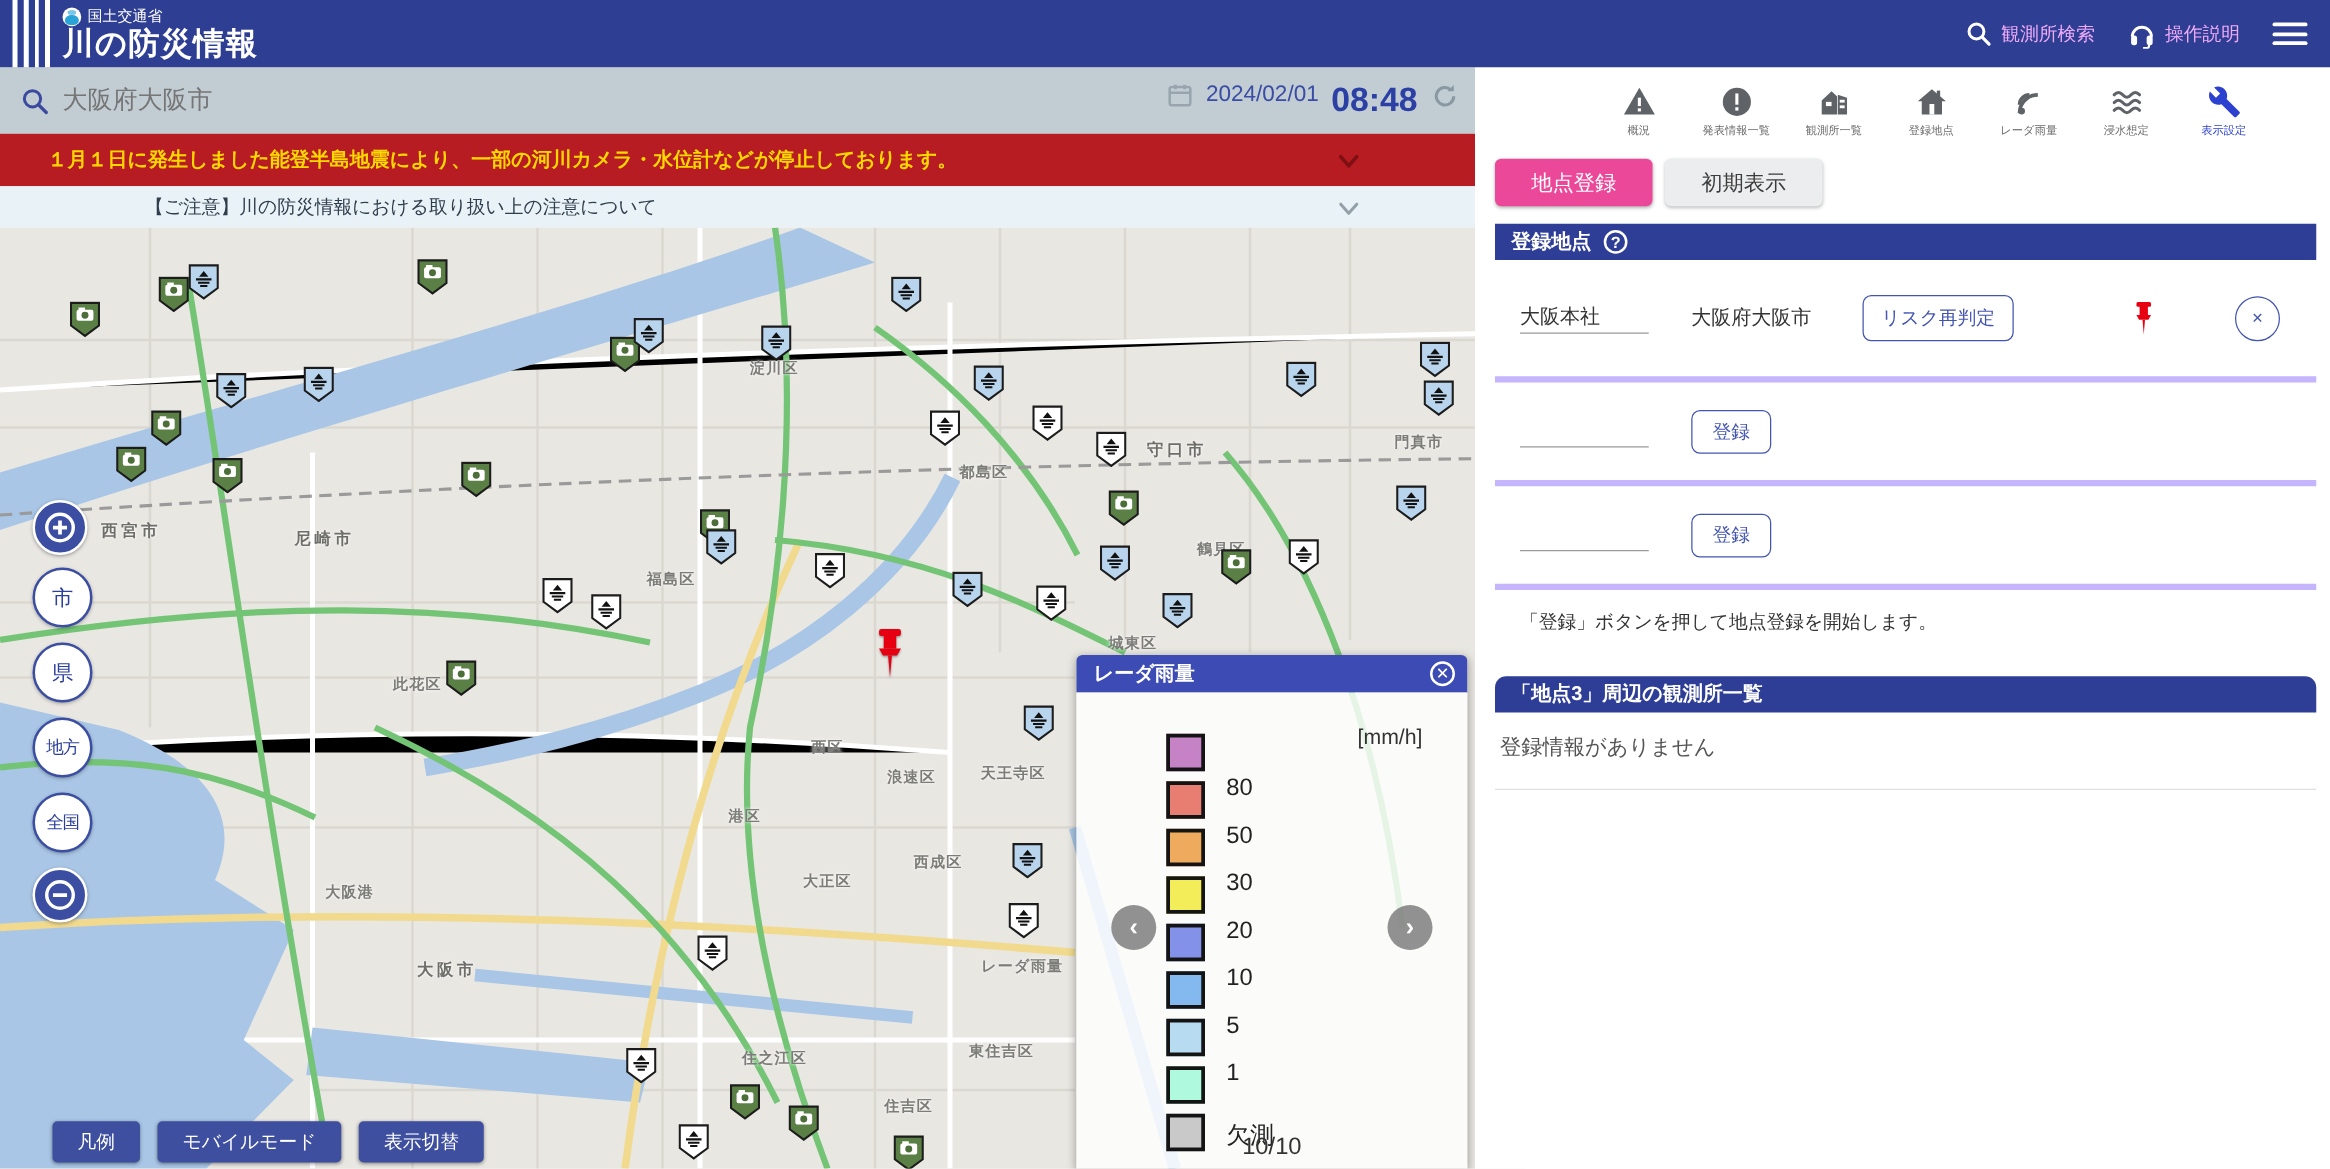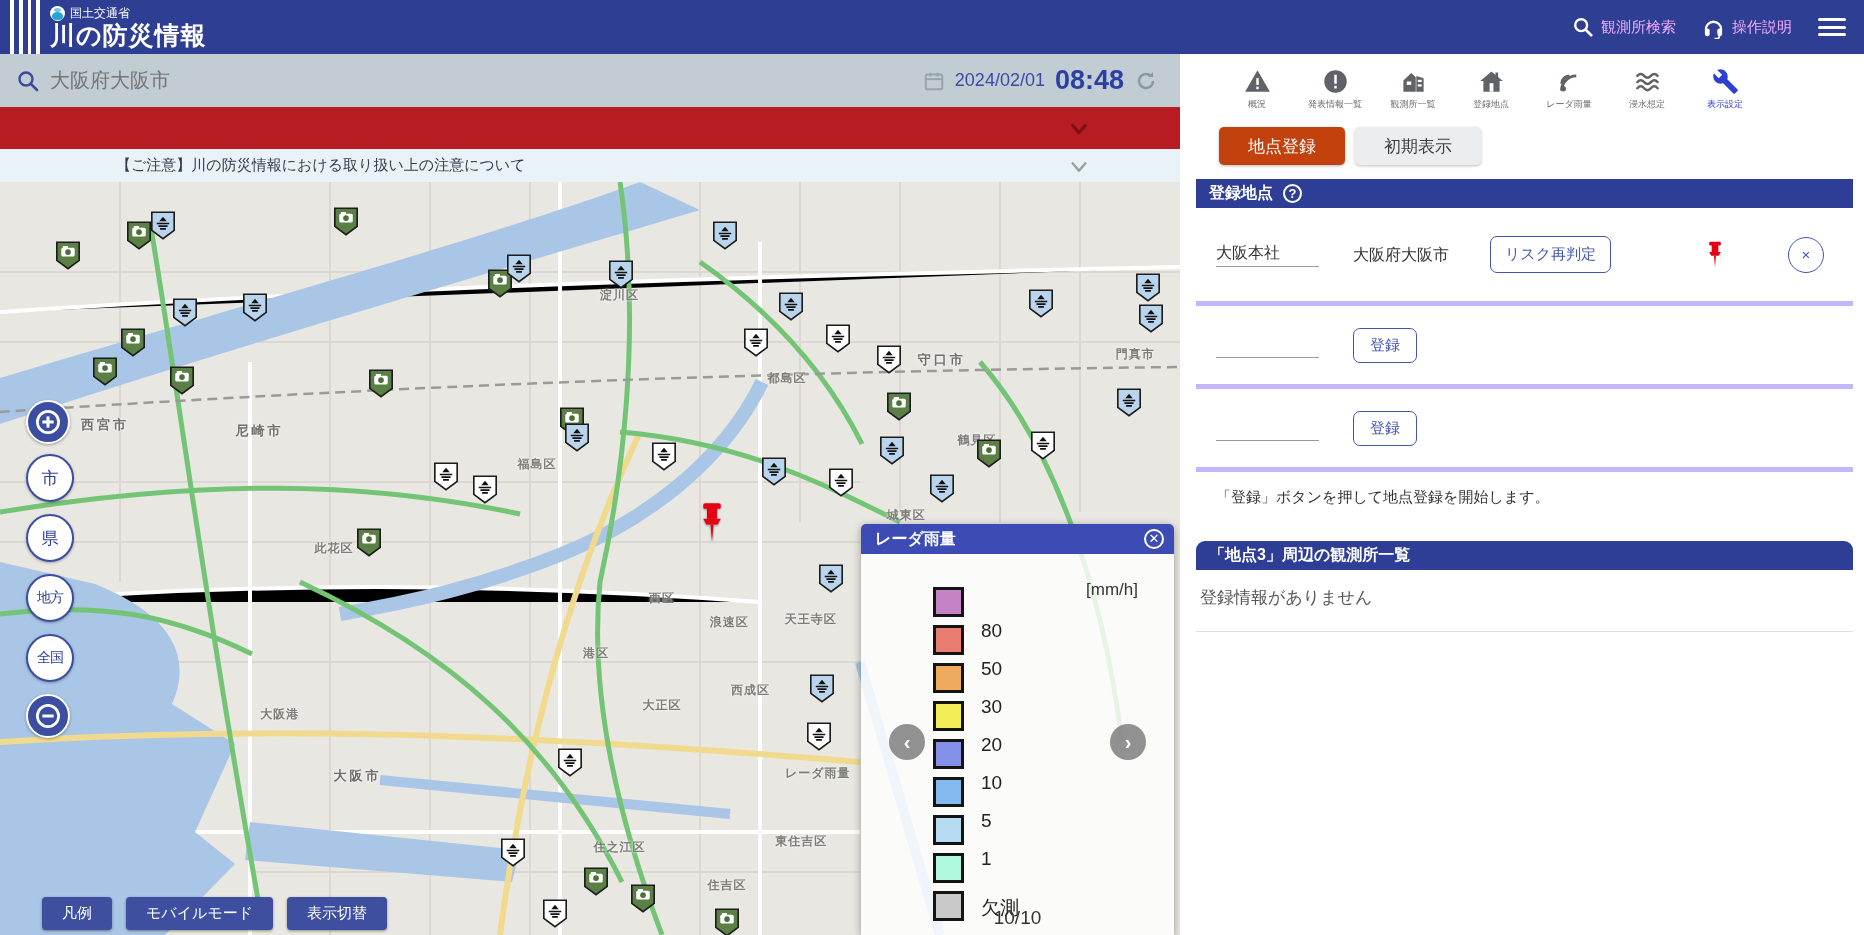--- a/index.html
+++ b/index.html
@@ -18,21 +18,21 @@
   .brand-title { font-size:25px; font-weight:bold; letter-spacing:1px; line-height:1.05; }
   #header-right { position:absolute; right:18px; top:0; height:54px; display:flex; align-items:center; gap:26px; color:#fff; }
   .hbtn { display:flex; align-items:center; gap:7px; font-size:15px; color:#f0abfc; cursor:pointer; }
   .burger { width:28px; height:18px; display:flex; flex-direction:column; justify-content:space-between; cursor:pointer; }
   .burger i { height:3px; background:#fff; border-radius:2px; }
 
   
   #searchrow { position:absolute; left:0; top:54px; width:1180px; height:53px; background:#c2ccd3; display:flex; align-items:center; }
   #search-box { display:flex; align-items:center; gap:10px; padding-left:16px; flex:1; }
   #search-input { font-size:20px; color:#64759f; background:transparent; border:none; outline:none; width:600px; }
-  #datewidget { display:flex; align-items:center; gap:10px; padding-right:22px; }
+  #datewidget { display:flex; align-items:flex-start; gap:10px; padding-right:12px; }
   #date-text { font-size:18px; color:#3a4ca5; }
   #time-text { font-size:27px; font-weight:bold; color:#2b3fa4; }
 
   
   #alertbar { position:absolute; left:0; top:107px; width:1180px; height:42px; background:#b71c22; color:#ffd800; display:flex; align-items:center; font-size:16px; font-weight:bold; padding-left:38px; }
   #alert-chevron { position:absolute; right:90px; top:11px; }
   #noticebar { position:absolute; left:0; top:149px; width:1180px; height:33px; background:#e9f2f7; color:#2f3d4c; display:flex; align-items:center; font-size:15px; padding-left:116px; }
   #notice-chevron { position:absolute; right:90px; top:7px; }
 
   
@@ -57,26 +57,26 @@
   #legend-close { margin-left:auto; width:20px; height:20px; border-radius:50%; border:2px solid #fff; color:#fff; font-size:13px; line-height:16px; text-align:center; cursor:pointer; }
   #legend-body { position:relative; height:381px; background:rgba(255,255,255,.82); }
   .swatch { position:absolute; left:72px; width:31px; height:30px; border:3px solid #141414; }
   .swatch-label { position:absolute; left:120px; width:60px; font-size:19px; color:#222; }
   #legend-unit { position:absolute; right:36px; top:26px; font-size:17px; color:#333; }
   .legend-nav { position:absolute; top:170px; width:36px; height:36px; border-radius:50%; background:rgba(110,110,110,.75); color:#fff; font-size:20px; font-weight:bold; display:flex; align-items:center; justify-content:center; cursor:pointer; }
   #legend-page { position:absolute; left:0; right:0; bottom:6px; text-align:center; font-size:19px; color:#333; }
 
   
   #panel { position:absolute; left:1180px; top:54px; width:684px; height:881px; background:#fff; }
-  #nav-row { display:flex; gap:16px; padding-top:14px;padding-left:46px; }
+  #nav-row { display:flex; justify-content:center; gap:16px; padding-top:14px;padding-left:46px; }
   .nav-item { width:62px; display:flex; flex-direction:column; align-items:center; gap:3px; cursor:pointer; }
   .nav-item .lbl { font-size:9px; color:#6b6b6b; white-space:nowrap; }
   #tabs { display:flex; gap:10px; padding:16px 0 0 16px; }
   .tab { width:126px; height:38px; font-size:17px; display:flex; align-items:center; justify-content:center; border-radius:5px; cursor:pointer; }
-  .tab.active { background:#c2410c; color:#fff; box-shadow:0 1px 3px rgba(0,0,0,.3);margin-left:23px; }
+  .tab.active { background:#ec4899; color:#fff; box-shadow:0 1px 3px rgba(0,0,0,.3); }
   .tab.idle { background:#ecef f0; background:#ecedee; color:#3c3c3c; box-shadow:0 1px 3px rgba(0,0,0,.25); }
   .section-bar { margin:14px 11px 0 16px; height:29px; background:#2e3e96; color:#fff; font-size:16px; font-weight:bold; display:flex; align-items:center; gap:10px; padding-left:13px; }
   .section-bar.rounded { border-radius:9px 9px 0 0; margin-top:16px; }
   .qicon { width:19px; height:19px; border-radius:50%; border:2px solid #fff; font-size:13px; font-weight:bold; display:flex; align-items:center; justify-content:center; }
   .grid { display:grid; grid-template-columns:137px 137px 197px 101px 1fr; align-items:center; margin:0 11px 0 16px; padding-left:20px; }
   .thead { height:56px; border-bottom:1px solid #e4e4e4; color:#555; font-size:15px; }
   .trow { border-bottom:5px solid #c4b5fd; color:#333; font-size:16px; }
   .trow.r1 { height:98px; }
   .trow.r2 { height:83px; }
   .name-input { border:none; border-bottom:1px solid #9a9a9a; width:103px; font-size:16px; color:#333; padding:2px 0 4px; outline:none; background:transparent; }
@@ -154,20 +154,21 @@
     <span id="date-text">2024/02/01</span>
     <span id="time-text">08:48</span>
     <svg width="24" height="24" viewBox="0 0 24 24">
         <path d="M19 12a7 7 0 1 1-2.2-5.1" fill="none" stroke="#8a98a3" stroke-width="2.4"></path>
         <path d="M19 3v5h-5z" fill="#8a98a3"></path>
       </svg>
   </div>
 </div>
 
 <div id="alertbar">
+  <span>１月１日に発生しました能登半島地震により、一部の河川カメラ・水位計などが停止しております。</span>
   <span id="alert-chevron">
     <svg width="22" height="22" viewBox="0 0 24 24">
         <polyline points="5,8 12,16 19,8" fill="none" stroke="#7e1014" stroke-width="3.2" stroke-linecap="round" stroke-linejoin="round"></polyline>
       </svg>
   </span>
 </div>
 <div id="noticebar">
   <span>【ご注意】川の防災情報における取り扱い上の注意について</span>
   <span id="notice-chevron">
     <svg width="22" height="22" viewBox="0 0 24 24">

